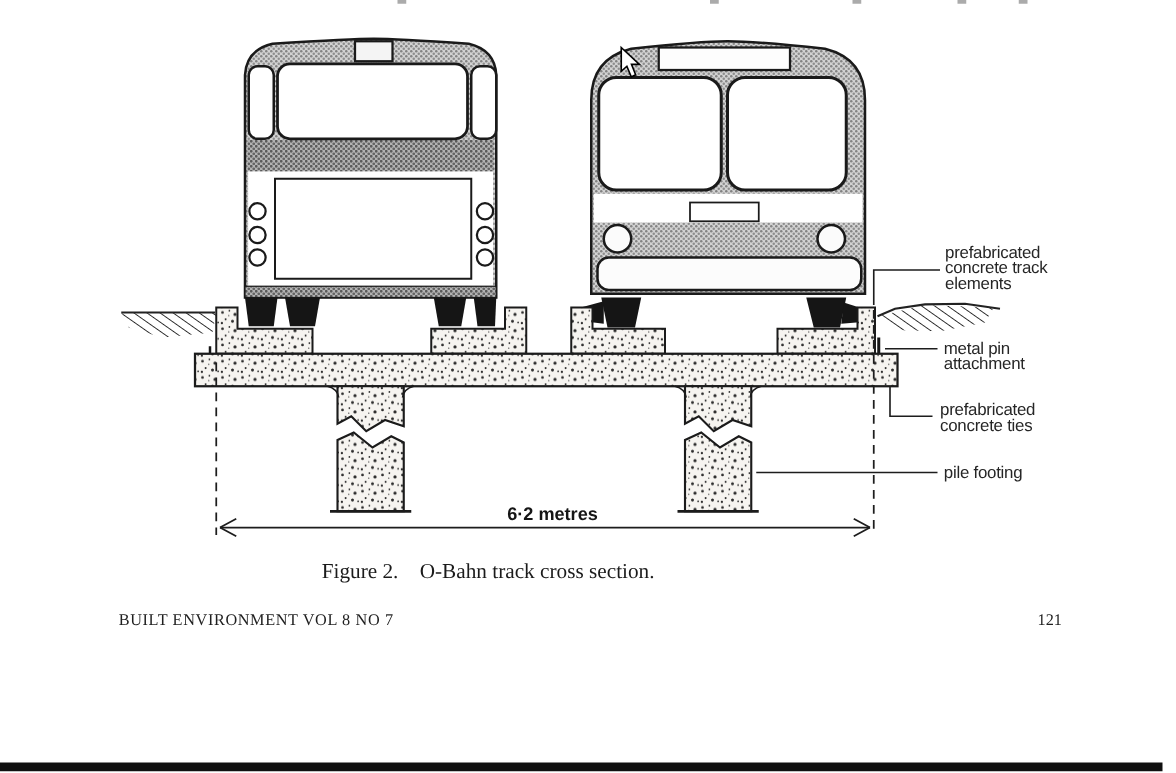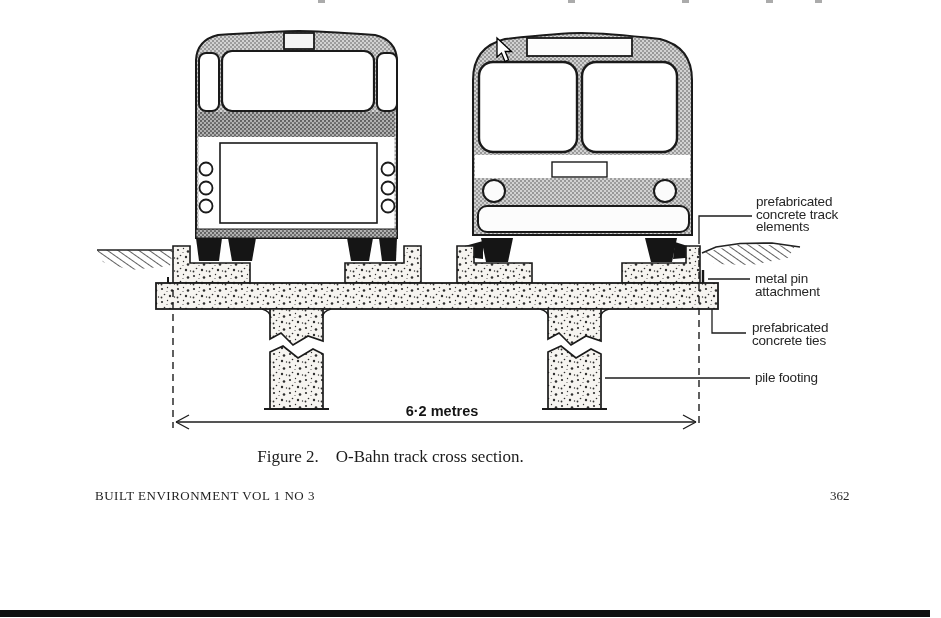--- a/index.html
+++ b/index.html
@@ -187,18 +187,18 @@
     </text>
 
     <polygon points="497,38 497,57 501.5,53 505,61.5 508.5,59.8 505.2,51.5 511.5,51.5" fill="#ffffff" stroke="#000000" stroke-width="1.3"></polygon>
   </svg>
 
   <div class="caption">
     <span class="cap-label">Figure 2.</span><span>O-Bahn track cross section.</span>
   </div>
 
   <div class="footer">
-    <span class="journal">BUILT ENVIRONMENT VOL 1 NO 3</span>
-    <span class="pageno">362</span>
+    <span class="journal">BUILT ENVIRONMENT VOL 8 NO 7</span>
+    <span class="pageno">121</span>
   </div>
 
   <div class="bottom-bar"></div>
 </div>
 
 </body></html>

